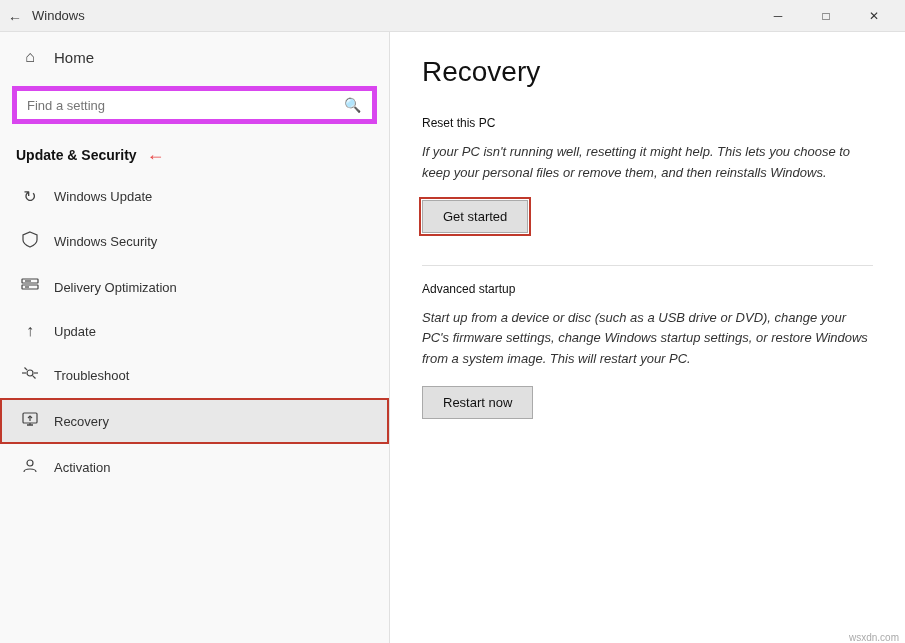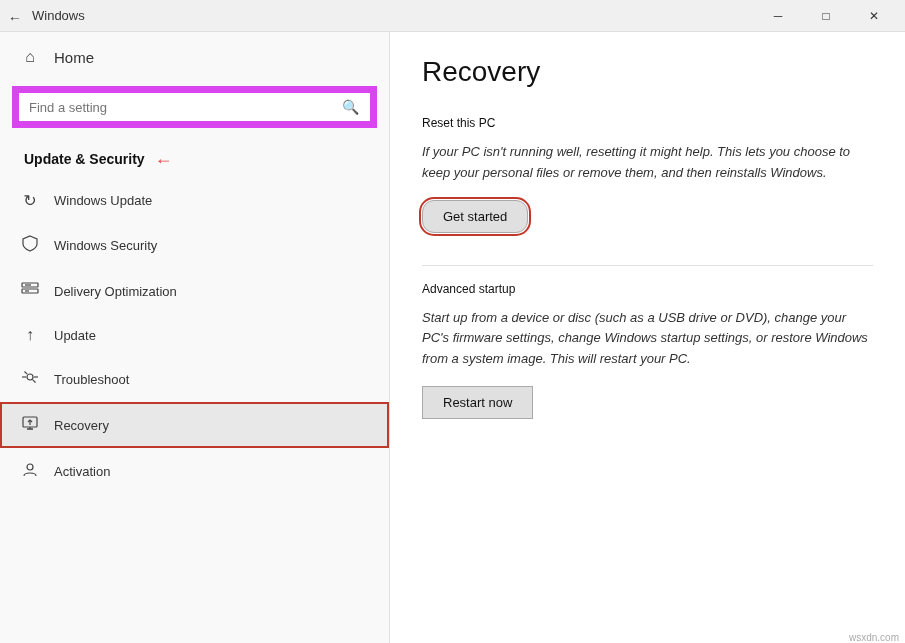--- a/index.html
+++ b/index.html
@@ -76,21 +76,21 @@
       cursor: pointer;
       font-size: 15px;
       color: #333;
       gap: 14px;
     }
 
     .sidebar-search {
       margin: 4px 12px 12px 12px;
       display: flex;
       align-items: center;
-      border: 7px solid #d946ef;
+      border: 5px solid #d946ef;
       background: #fff;
       padding: 6px 10px;
       gap: 8px;
     }
     .sidebar-search input {
       border: none;
       outline: none;
       background: transparent;
       font-size: 13px;
       flex: 1;
@@ -98,21 +98,21 @@
     }
     .search-icon-svg {
       color: #555;
       font-size: 14px;
     }
 
     .sidebar-section-title {
       font-size: 14px;
       font-weight: 700;
       color: #111;
-      padding: 8px 20px 10px 24px;
+      padding: 8px 20px 10px 16px;
       display: flex;
       align-items: center;
       gap: 10px;
     }
     .arrow-indicator {
       color: #e84343;
       font-size: 18px;
       font-weight: bold;
     }
 
@@ -169,21 +169,20 @@
       border: 1px solid #aaa;
       padding: 8px 20px;
       font-size: 13px;
       color: #111;
       cursor: pointer;
       margin-bottom: 28px;
     }
     .action-button.highlighted {
       outline: 2px solid #c0392b;
       outline-offset: 1px;
-      border-radius: 12px;
     }
 
     .divider {
       border: none;
       border-top: 1px solid #e0e0e0;
       margin: 4px 0 16px 0;
     }
 
     
     .watermark {

